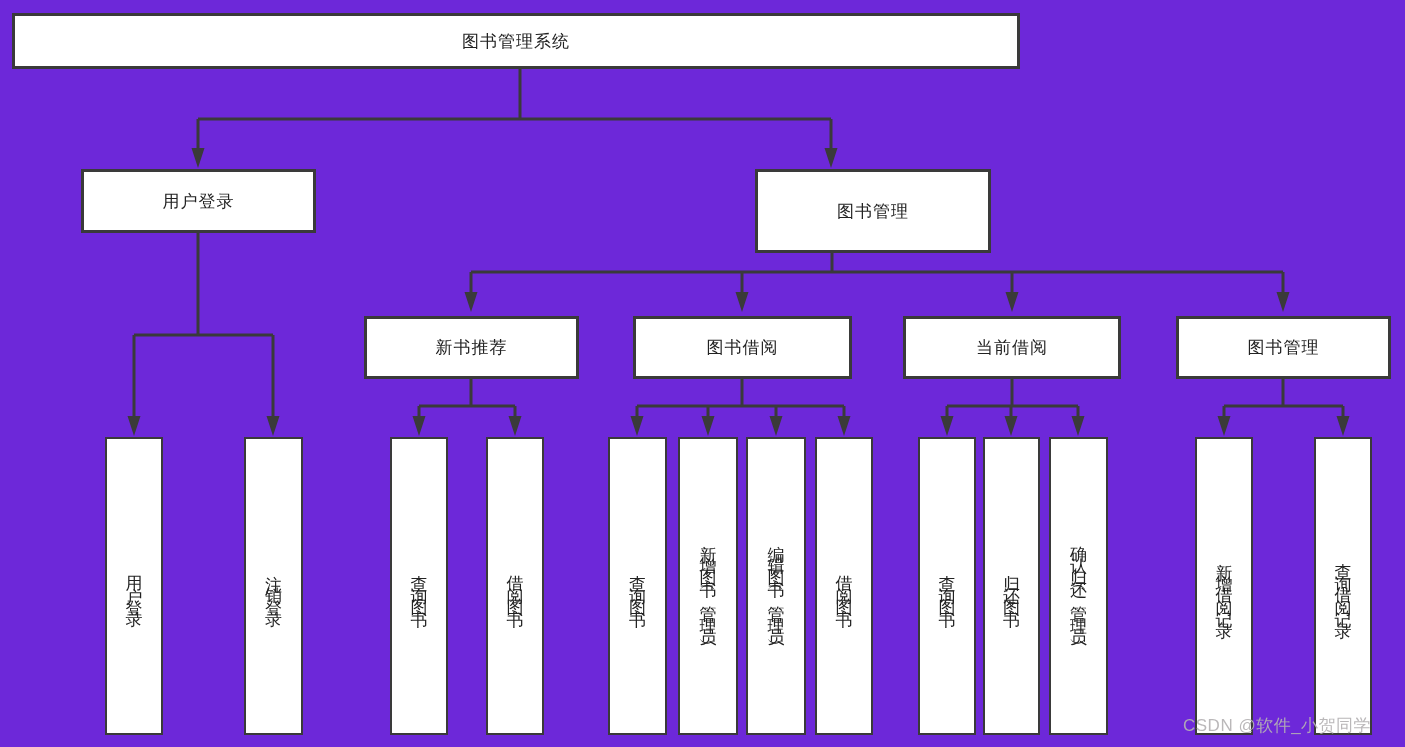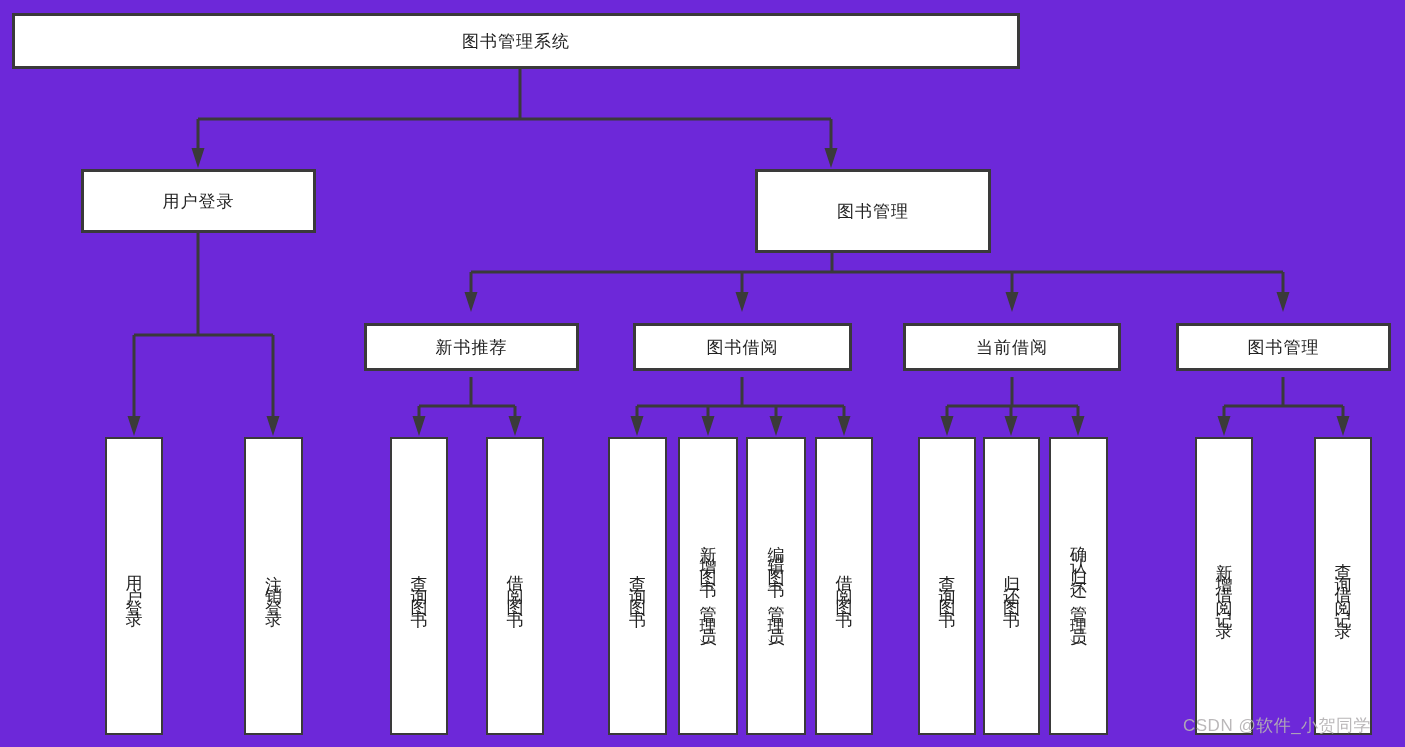--- a/index.html
+++ b/index.html
@@ -26,21 +26,21 @@
     align-items: center;
     justify-content: center;
     z-index: 2;
   }
   .node .label {
     color: #222222;
     font-size: 17px;
     letter-spacing: 1px;
     white-space: nowrap;
   }
-  .hnode { height: 48px; top: 323px; }
+  .hnode { height: 63px; top: 316px; }
   .vnode { top: 437px; height: 298px; border-width: 2.5px; }
   .vnode .label {
     writing-mode: vertical-rl;
     text-orientation: mixed;
     letter-spacing: 12px;
     line-height: 1;
     white-space: normal;
   }
   #watermark {
     position: absolute;

